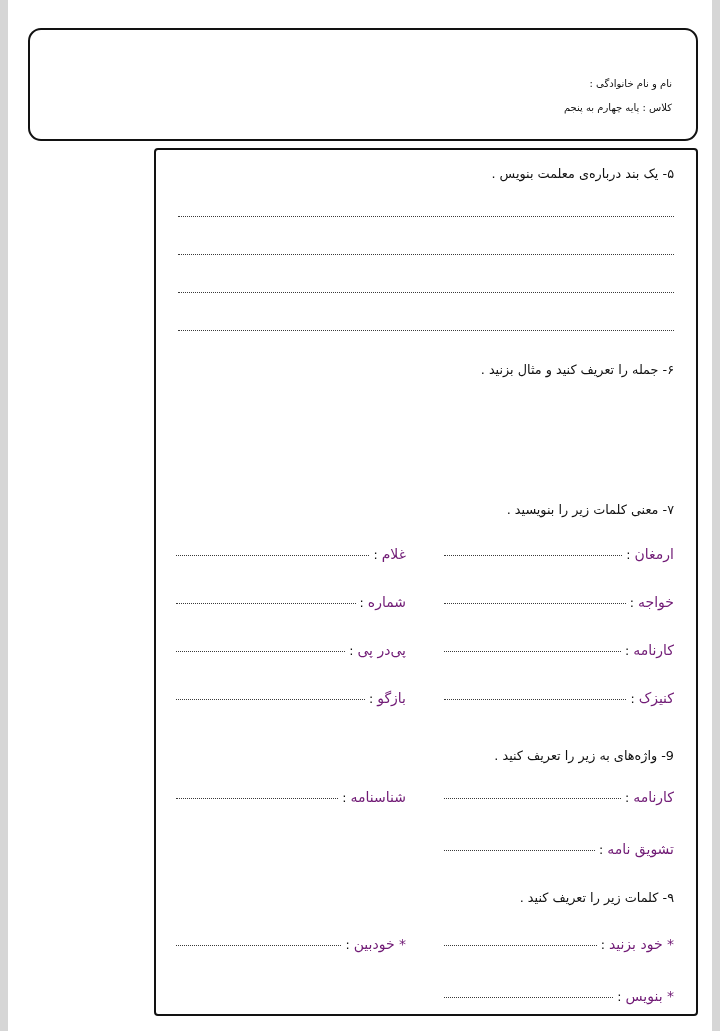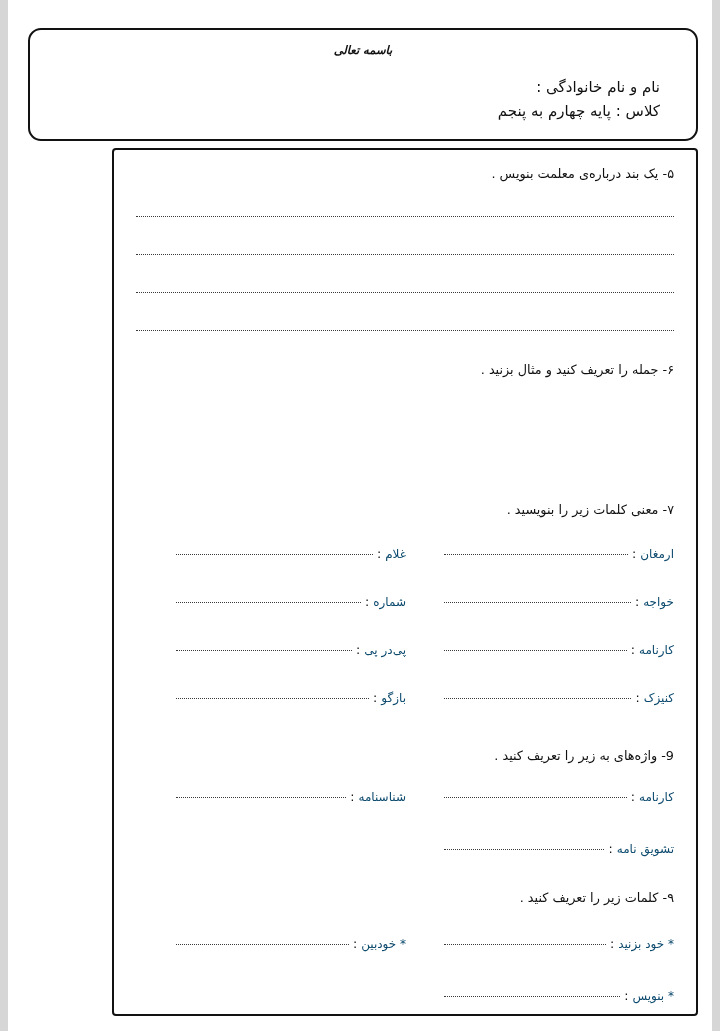--- a/index.html
+++ b/index.html
@@ -50,22 +50,22 @@
     text-align: center;
     font-family: "DejaVu Serif", "Liberation Serif", serif;
     font-weight: bold;
     font-style: italic;
     font-size: 11.5px;
     color: #111;
     letter-spacing: 0.3px;
   }
   .hdr-line {
     position: absolute;
-    right: 36px;
-    font-size: 15px;
+    right: 24px;
+    font-size: 10px;
     color: #111;
     white-space: nowrap;
     font-family: "DejaVu Sans", "Liberation Sans", sans-serif;
   }
   .hdr-name { top: 48px; }
   .hdr-class { top: 72px; }
   .hdr-title {
     position: absolute;
     top: 93px;
     left: 0;
@@ -74,21 +74,21 @@
     font-size: 13.6px;
     font-weight: bold;
     color: #0c0c0c;
   }
 
   
   .body-box {
     position: absolute;
     right: 14px;
     top: 148px;
-    width: 586px;
+    width: 544px;
     height: 868px;
     border: 2.2px solid #121212;
     border-radius: 4px;
     box-sizing: border-box;
     background: #fff;
   }
 
   .q-text {
     position: absolute;
     right: 22px;
@@ -106,22 +106,22 @@
 
   
   .wordrow {
     position: absolute;
     display: flex;
     flex-direction: row;
     align-items: baseline;
     white-space: nowrap;
   }
   .wordrow .w-label {
-    font-size: 12px;
-    color: #0c4a6e;
+    font-size: 14px;
+    color: #701a75;
     flex: 0 0 auto;
   }
   .wordrow .w-colon {
     font-size: 12.6px;
     color: #111;
     padding: 0 4px;
     flex: 0 0 auto;
   }
   .wordrow .w-blank {
     flex: 1 1 auto;
@@ -131,21 +131,20 @@
     min-width: 20px;
   }
 </style>
 </head>
 <body>
 
 <div class="page">
   <div class="sheet">
 
     <div class="header-box">
-      <div class="basmala">باسمه تعالی</div>
       <div class="hdr-line hdr-name">نام و نام خانوادگی :</div>
       <div class="hdr-line hdr-class">کلاس : پایه چهارم به پنجم</div>
     </div>
 
     <div class="body-box">
 
       <div class="q-text" style="top: 16px;">۵- یک بند درباره‌ی معلمت بنویس .</div>
       <div class="dotline" style="right: 22px; left: 22px; top: 66px;"></div>
       <div class="dotline" style="right: 22px; left: 22px; top: 104px;"></div>
       <div class="dotline" style="right: 22px; left: 22px; top: 142px;"></div>

